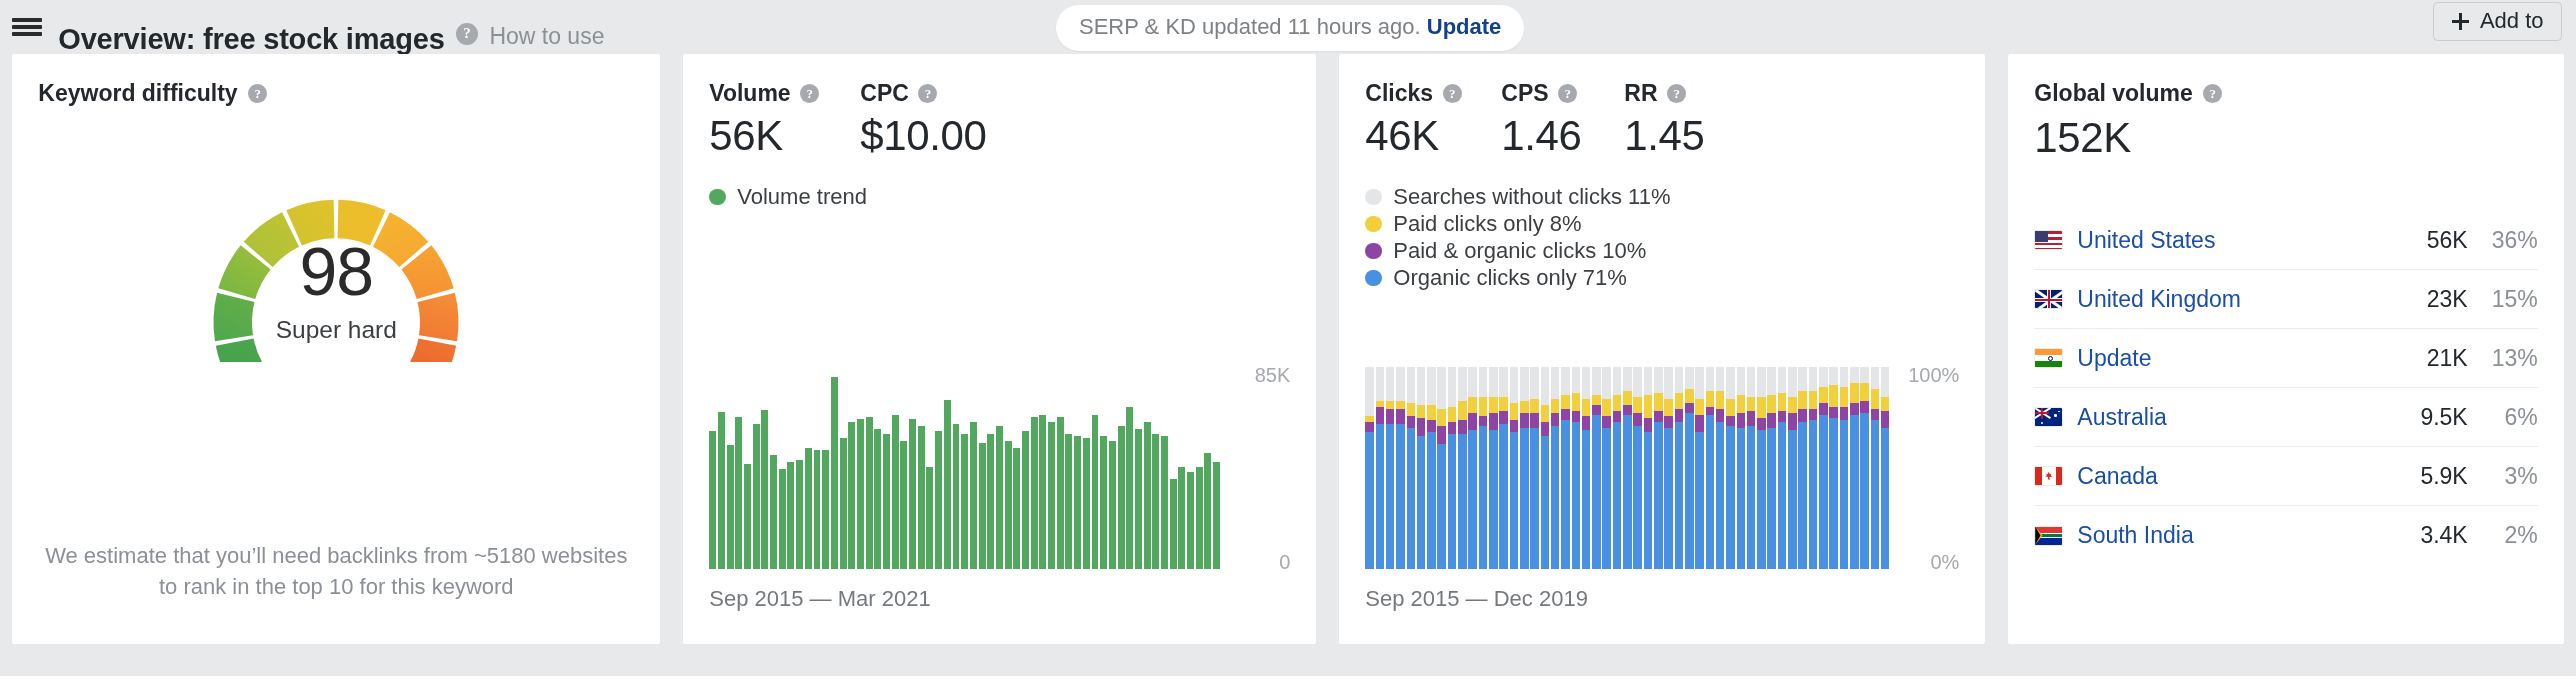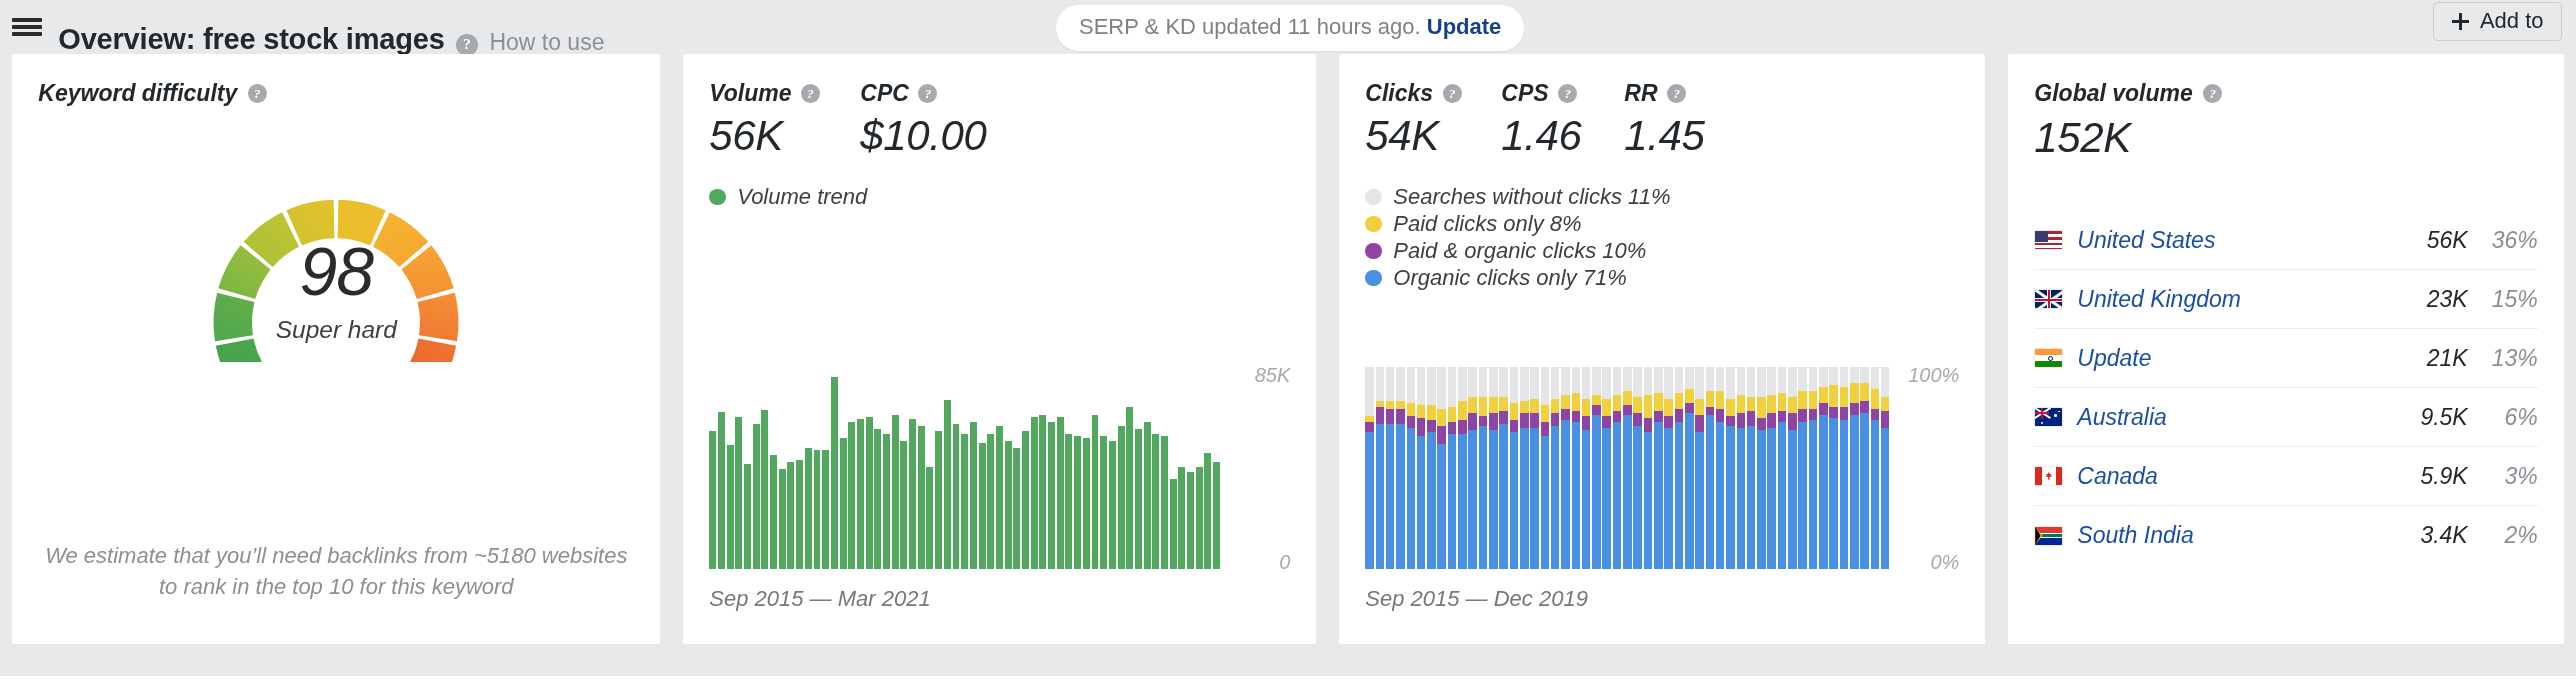--- a/index.html
+++ b/index.html
@@ -48,21 +48,21 @@
     flex: 0 0 auto;
   }
   .help-dot.small {
     width: 19px; height: 19px; font-size: 13px;
   }
   .howto {
     font-size: 23px;
     color: #8b9096;
     white-space: nowrap;
   }
-  .title-group { display: flex; align-items: flex-end; gap: 11.4px; margin-top: 24px; }
+  .title-group { display: flex; align-items: flex-start; gap: 11.4px; margin-top: 24px; }
 
   .update-pill {
     position: absolute;
     left: 1056px; top: 5.3px;
     background: #ffffff;
     border-radius: 23px;
     padding: 8.8px 23px 10.5px 23px;
     font-size: 22px;
     color: #7d8287;
     white-space: nowrap;
@@ -106,21 +106,20 @@
     gap: 23px;
     padding: 0 12.3px;
     height: 591px;
   }
   .card {
     background: #fff;
     border-radius: 2.6px;
     position: relative;
     height: 590px;
     padding: 26px 26px 0 26px;
-    font-style: italic;
   }
   .card-kd     { width: 648px; }
   .card-vol    { width: 633px; }
   .card-clicks { width: 646px; }
   .card-global { flex: 1 1 auto; }
 
   .card-head {
     display: flex;
     align-items: center;
     gap: 10.5px;
@@ -496,21 +495,21 @@
       <div class="metric-col-head card-head" style="width:123px">
         <span>CPS</span>
         <span class="help-dot small">?</span>
       </div>
       <div class="metric-col-head card-head">
         <span>RR</span>
         <span class="help-dot small">?</span>
       </div>
     </div>
     <div class="metrics-values" style="margin-top:5.3px">
-      <div class="metric-val" style="width:136px">54K</div>
+      <div class="metric-val" style="width:136px">46K</div>
       <div class="metric-val" style="width:123px">1.46</div>
       <div class="metric-val">1.45</div>
     </div>
 
     <div class="legend" id="clicks-legend">
         <div class="legend-row">
           <span class="legend-dot" style="background: rgb(228, 229, 231);"></span>
           <span>Searches without clicks 11%</span>
         </div>
         <div class="legend-row">

